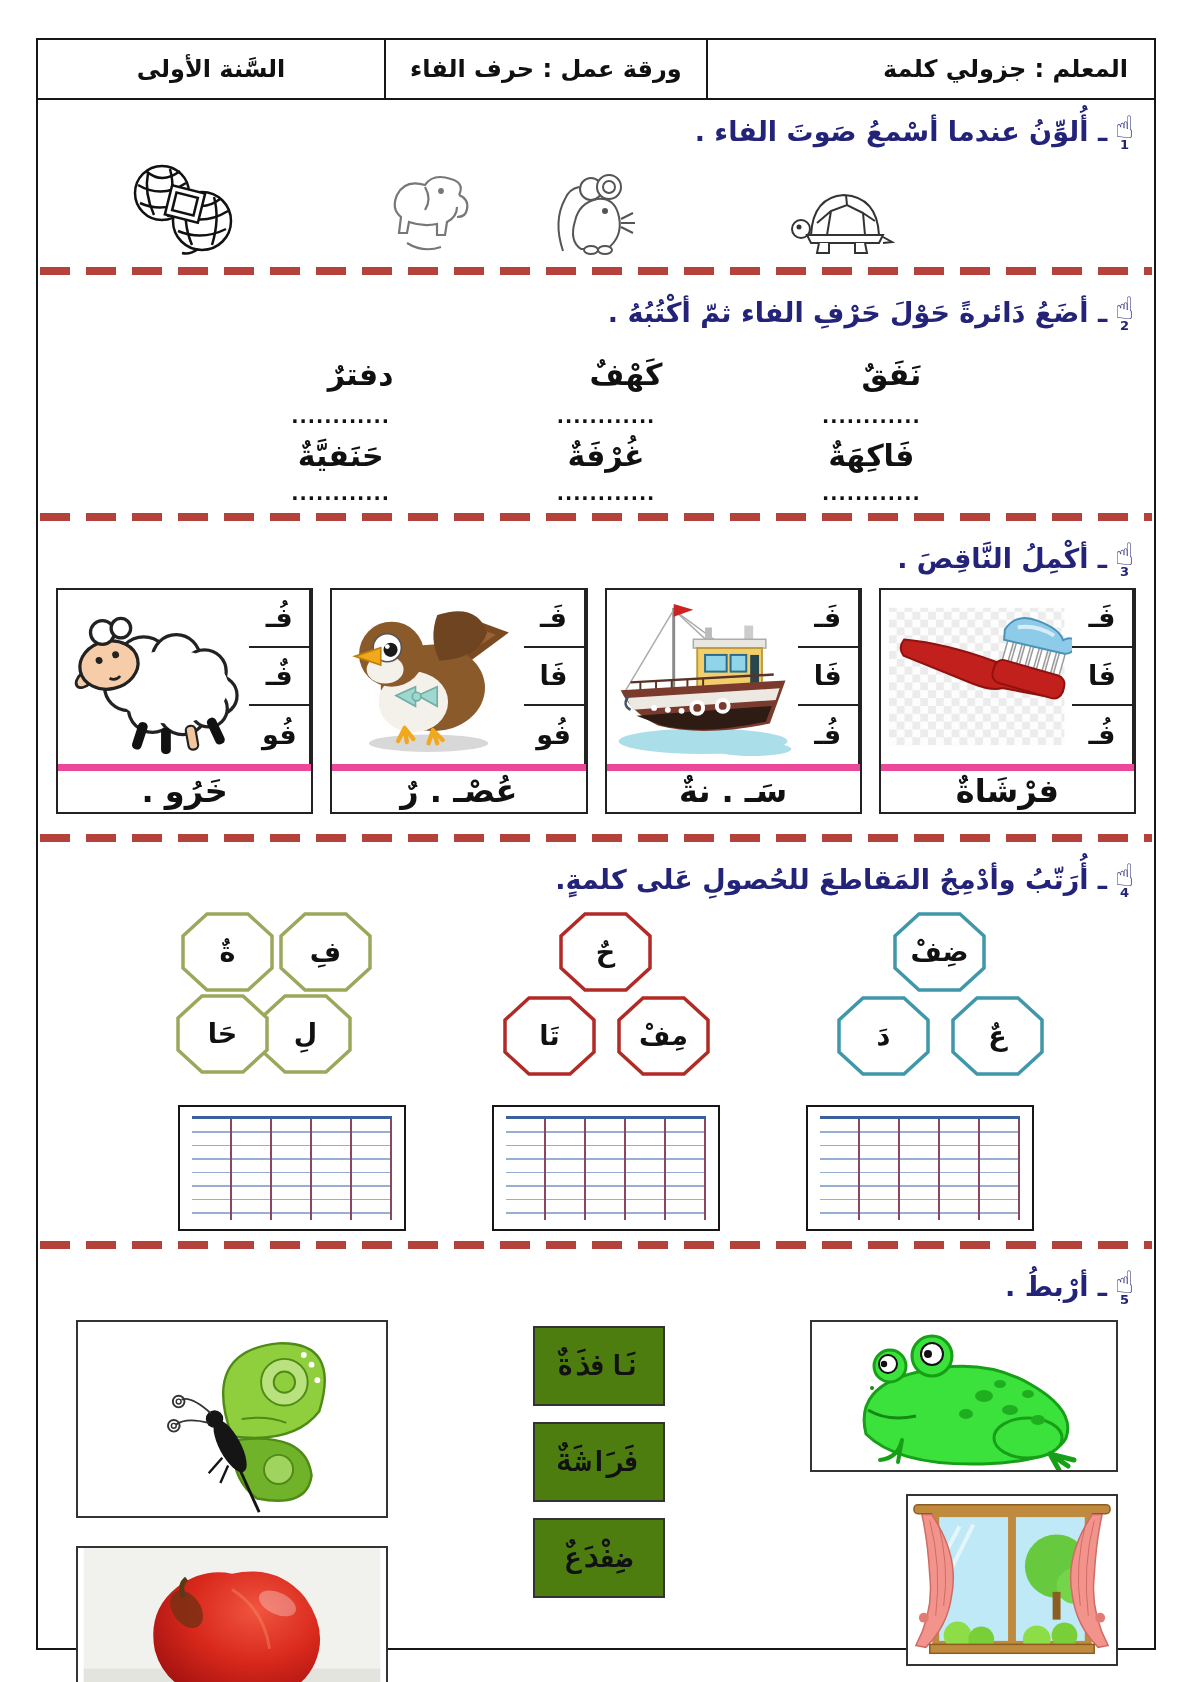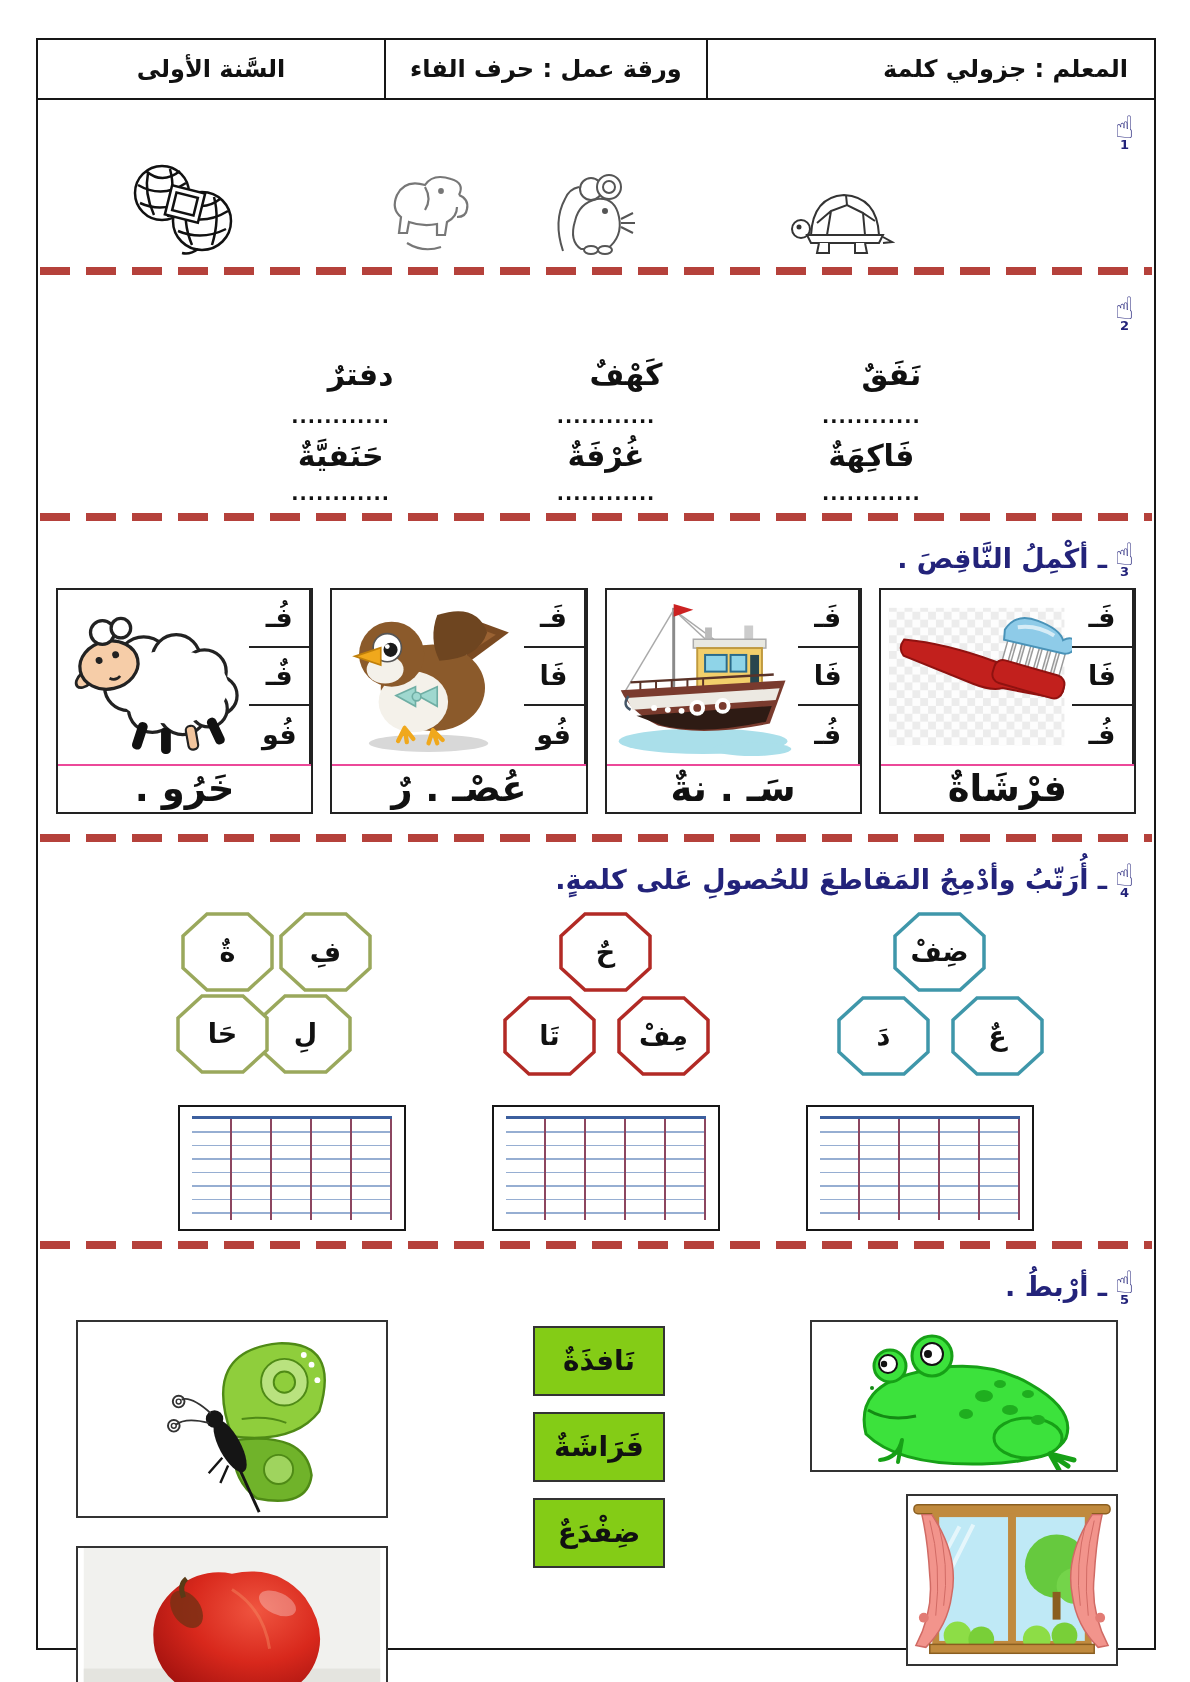--- a/index.html
+++ b/index.html
@@ -40,22 +40,22 @@
 
   
   .s3-row{display:flex;gap:17px;padding:8px 18px 14px;text-align:center;}
   .ex-box{border:2px solid #222;flex:1;display:grid;box-sizing:border-box;
           grid-template-columns:1fr 62px;grid-template-rows:58px 58px 58px 48px;background:#fff;}
   .ex-img{grid-column:1;grid-row:1/4;display:flex;align-items:center;justify-content:center;overflow:hidden;}
   .ex-opt{grid-column:2;border-right:2px solid #222;border-bottom:2px solid #222;
           display:flex;align-items:center;justify-content:center;
           font-size:27px;font-weight:bold;direction:rtl;box-sizing:border-box;}
   .ex-opt.last{border-bottom:none;}
-  .ex-word{grid-column:1/3;border-top:2px solid #ec4899;direction:rtl;
-           display:flex;align-items:center;justify-content:center;font-size:37px;font-weight:bold;}
+  .ex-word{grid-column:1/3;border-top:7px solid #ec4899;direction:rtl;
+           display:flex;align-items:center;justify-content:center;font-size:32px;font-weight:bold;}
 
   
   .clusters{direction:rtl;display:flex;justify-content:space-between;
             padding:10px 100px 0 120px;align-items:flex-start;}
   .cluster{position:relative;width:228px;height:172px;}
   .oct{position:absolute;width:95px;height:82px;}
   .oct svg{position:absolute;inset:0;}
   .oct-label{position:absolute;inset:0;display:flex;align-items:center;justify-content:center;
              font-size:27px;font-weight:bold;color:#111;direction:rtl;}
   .oct-teal{color:#3f97aa;} .oct-red{color:#b22a25;} .oct-olive{color:#9aa85c;}
@@ -72,23 +72,23 @@
   .s5-body{direction:rtl;display:flex;justify-content:space-between;padding:12px 36px 0 38px;}
   .s5-col-r{display:flex;flex-direction:column;align-items:flex-start;gap:22px;}
   .s5-col-w{display:flex;flex-direction:column;gap:16px;padding-top:6px;}
   .s5-col-l{display:flex;flex-direction:column;gap:28px;}
   .imgbox{border:2px solid #333;box-sizing:border-box;background:#fff;
           display:flex;align-items:center;justify-content:center;overflow:hidden;}
   .frog-box{width:308px;height:152px;}
   .window-box{width:212px;height:172px;}
   .butterfly-box{width:312px;height:198px;}
   .apple-box{width:312px;height:172px;}
-  .word-box{width:132px;height:70px;background:#84cc16;border:2px solid #333;box-sizing:border-box;
+  .word-box{width:132px;height:80px;background:#4d7c0f;border:2px solid #333;box-sizing:border-box;
             display:flex;align-items:center;justify-content:center;
-            font-size:28px;font-weight:bold;direction:rtl;}
+            font-size:28px;font-weight:bold;direction:rtl;font-family:Liberation Mono, monospace;}
 </style>
 </head>
 <body>
 
 <div class="page">
 <div class="sheet">
 
   <div class="header">
     <div class="hcell teacher">
       <span>المعلم : جزولي كلمة</span>
@@ -99,20 +99,21 @@
     <div class="hcell grade">
       <span>السَّنة الأولى</span>
     </div>
   </div>
 
   <div class="sec-title">
     <span class="hand">
       <span class="hand-glyph">☝</span>
       <span class="hand-num">1</span>
     </span>
+    <span>ـ أُلوِّنُ عندما أسْمعُ صَوتَ الفاء .</span>
   </div>
 
   <div class="s1-imgs">
     <div class="s1-item" style="margin-left:86px;">
       <svg width="115" height="96" viewBox="0 0 115 96">
         <g stroke="#111" fill="none" stroke-width="2.5">
           <circle cx="38" cy="32" r="27" fill="#fff"></circle>
           <path d="M14,24 Q38,38 62,22 M16,42 Q38,52 60,40 M22,10 Q38,24 56,10"></path>
           <path d="M24,12 Q20,32 30,54 M46,8 Q52,30 44,56"></path>
           <circle cx="78" cy="60" r="29" fill="#fff"></circle>
@@ -165,20 +166,21 @@
     </div>
   </div>
 
   <div class="divider"></div>
 
   <div class="sec-title">
     <span class="hand">
       <span class="hand-glyph">☝</span>
       <span class="hand-num">2</span>
     </span>
+    <span>ـ أضَعُ دَائرةً حَوْلَ حَرْفِ الفاء  ثمّ أكْتُبُهُ .</span>
   </div>
 
   <div class="s2-words">
     <div class="word-col">
       <span class="w1">نَفَقٌ</span>
       <span class="dots">............</span>
       <span class="w2">فَاكِهَةٌ</span>
       <span class="dots">............</span>
     </div>
     <div class="word-col">

